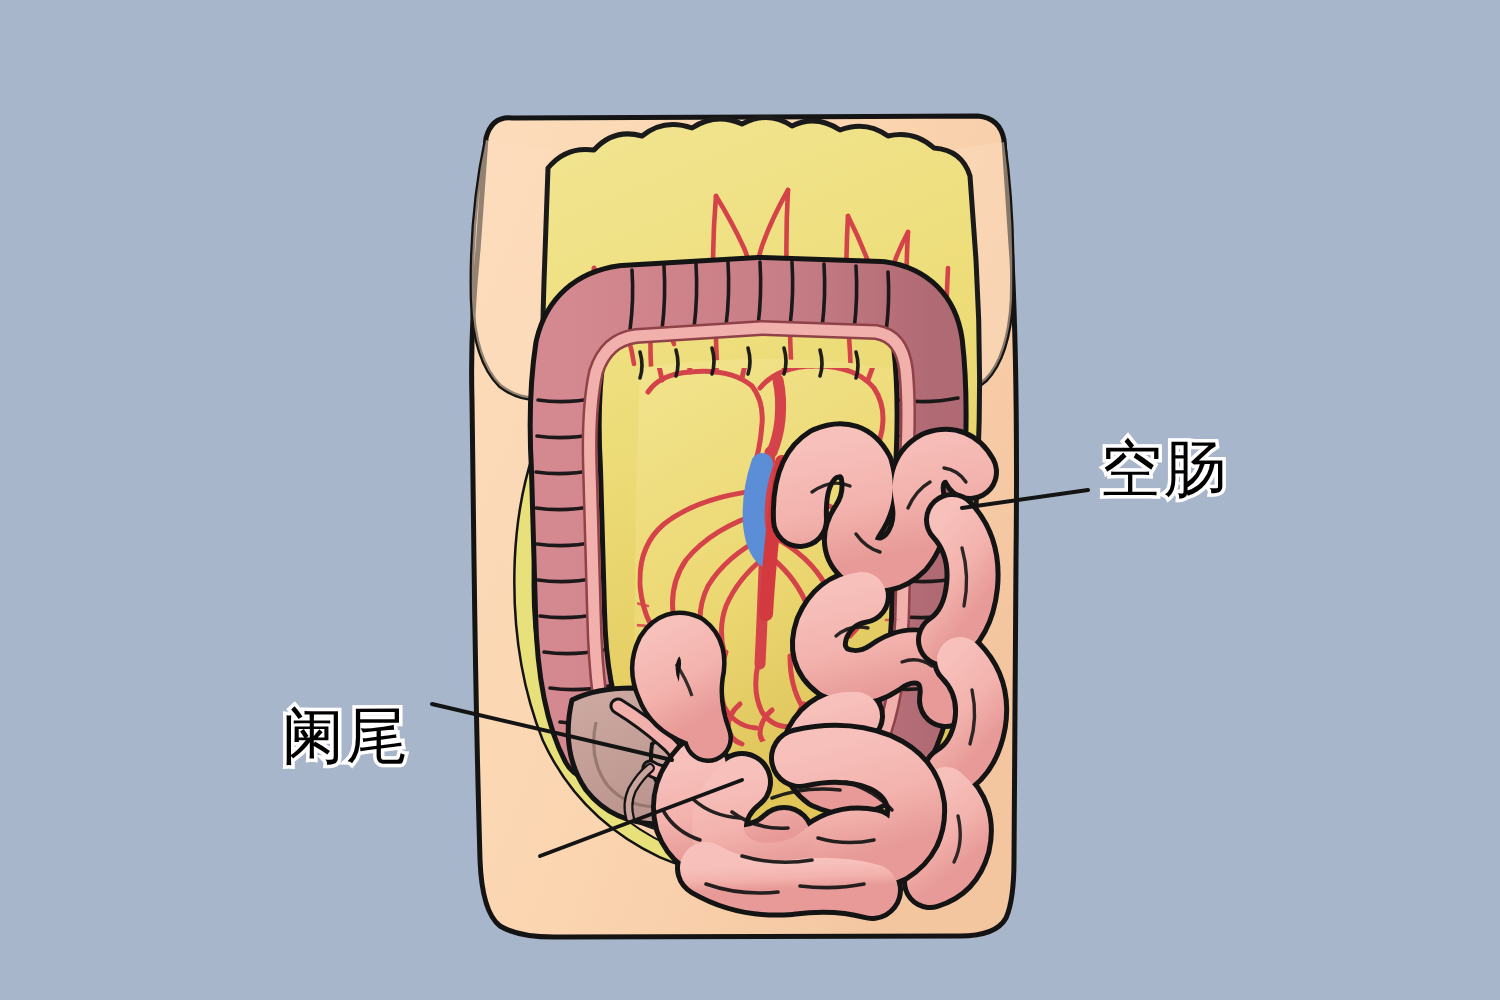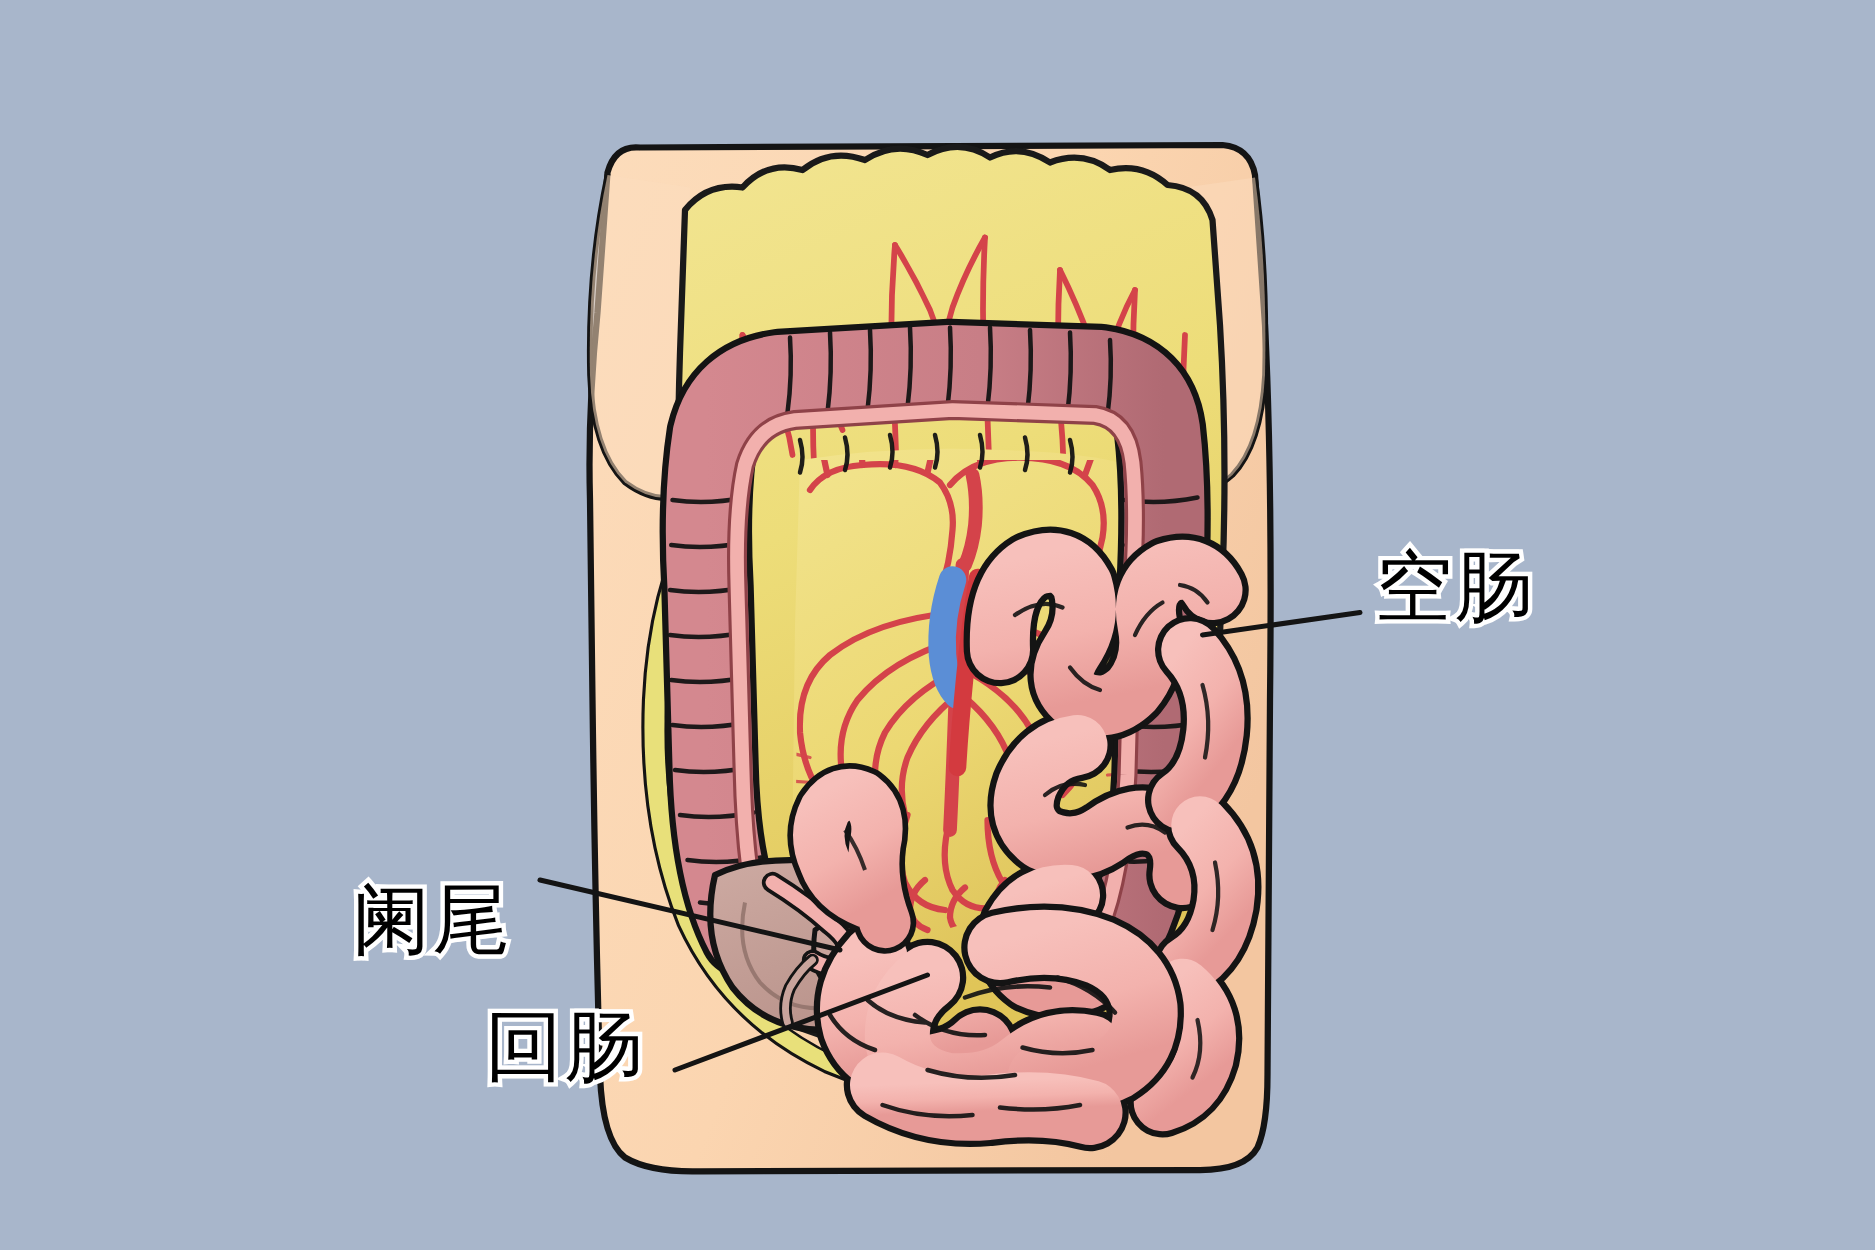--- a/index.html
+++ b/index.html
@@ -359,15 +359,14 @@
 
     <g stroke="#141414" stroke-width="4" fill="none" stroke-linecap="round">
       <line x1="1088" y1="490" x2="962" y2="508"></line>
       <line x1="432" y1="704" x2="672" y2="760"></line>
       <line x1="540" y1="856" x2="742" y2="780"></line>
     </g>
   </svg>
 
   <div class="lbl" id="label-jejunum" style="color: rgb(0, 0, 0);">空肠</div>
   <div class="lbl" id="label-appendix" style="color: rgb(0, 0, 0);">阑尾</div>
-  <div class="lbl" id="label-ileum" style="color: rgb(0, 0, 0);">回肠</div>
 
 </div>
 
 </body></html>

